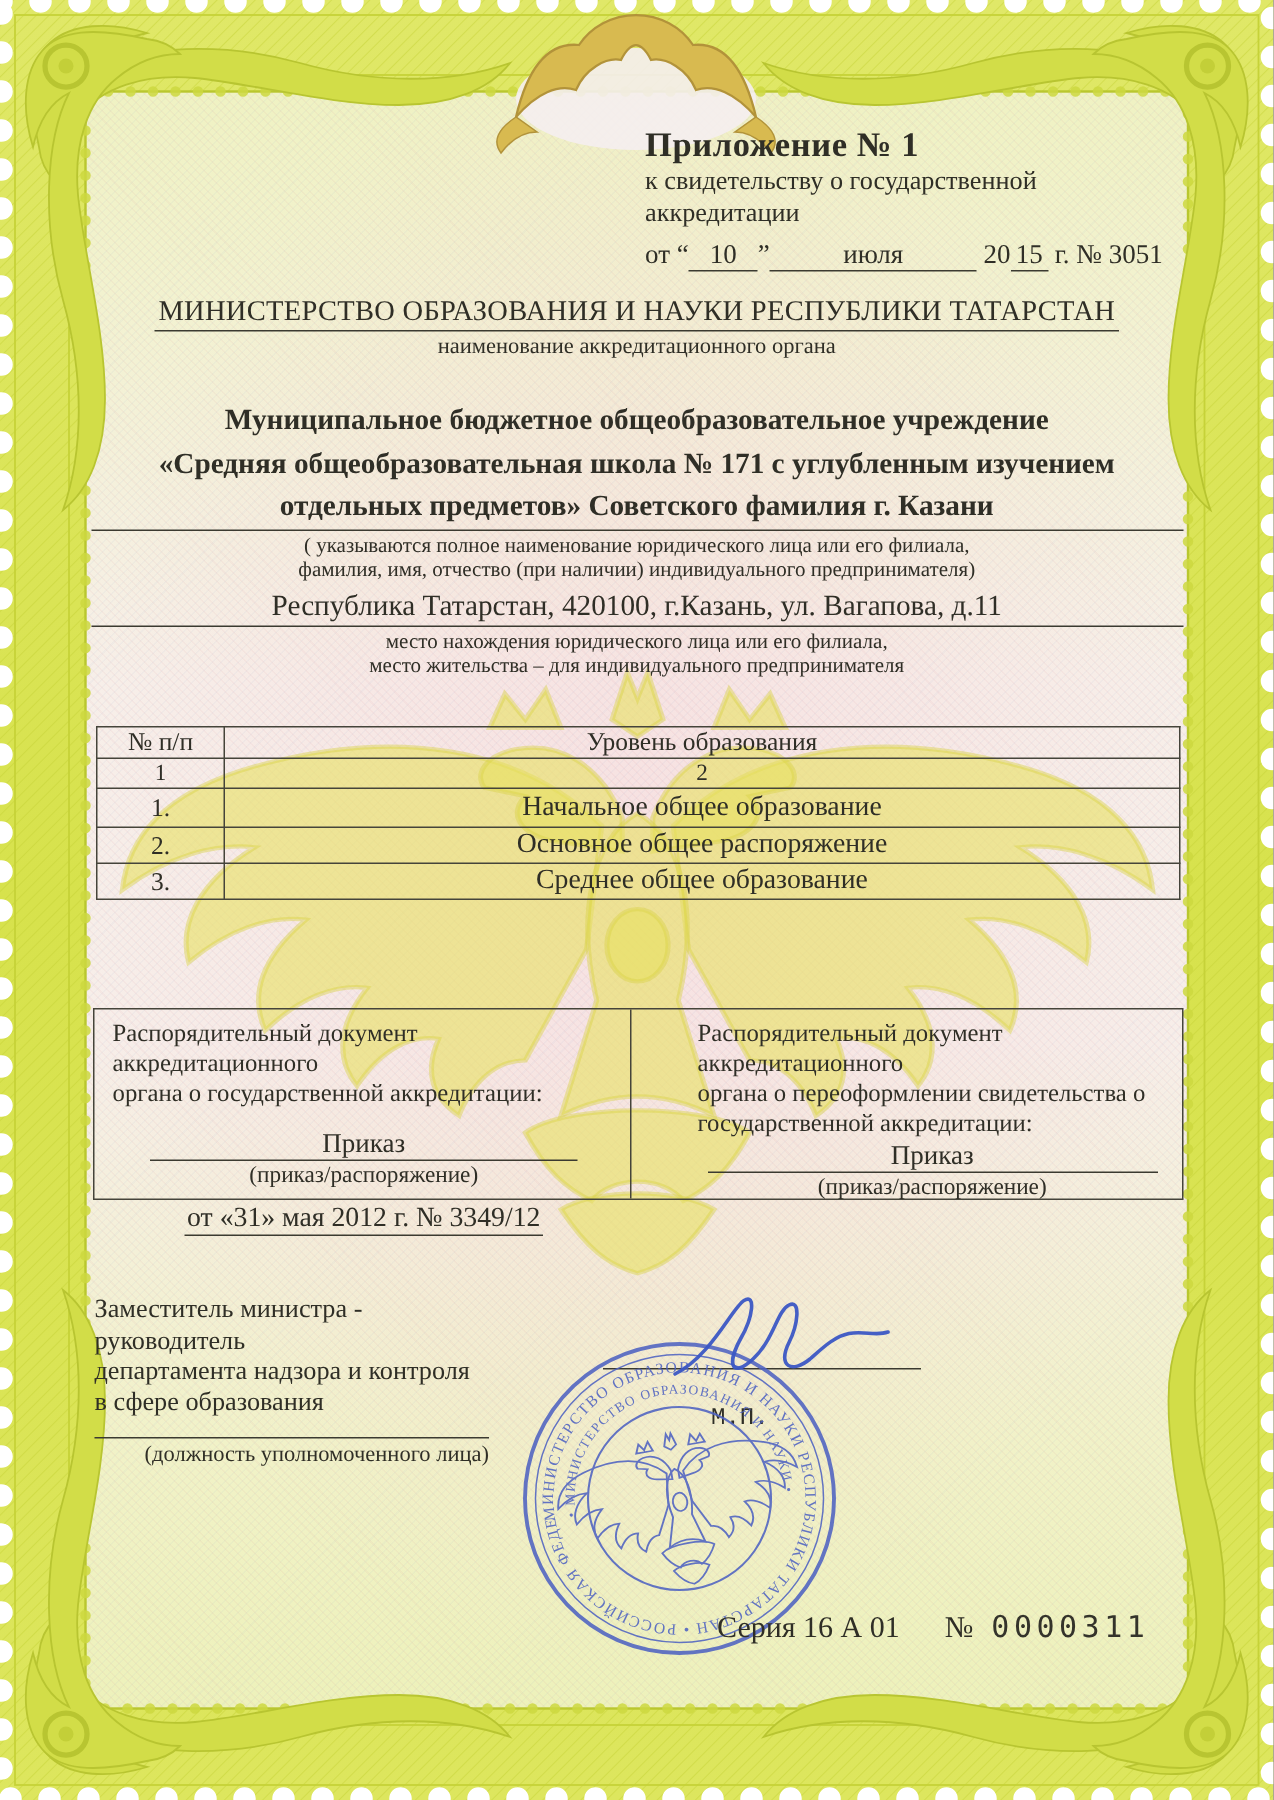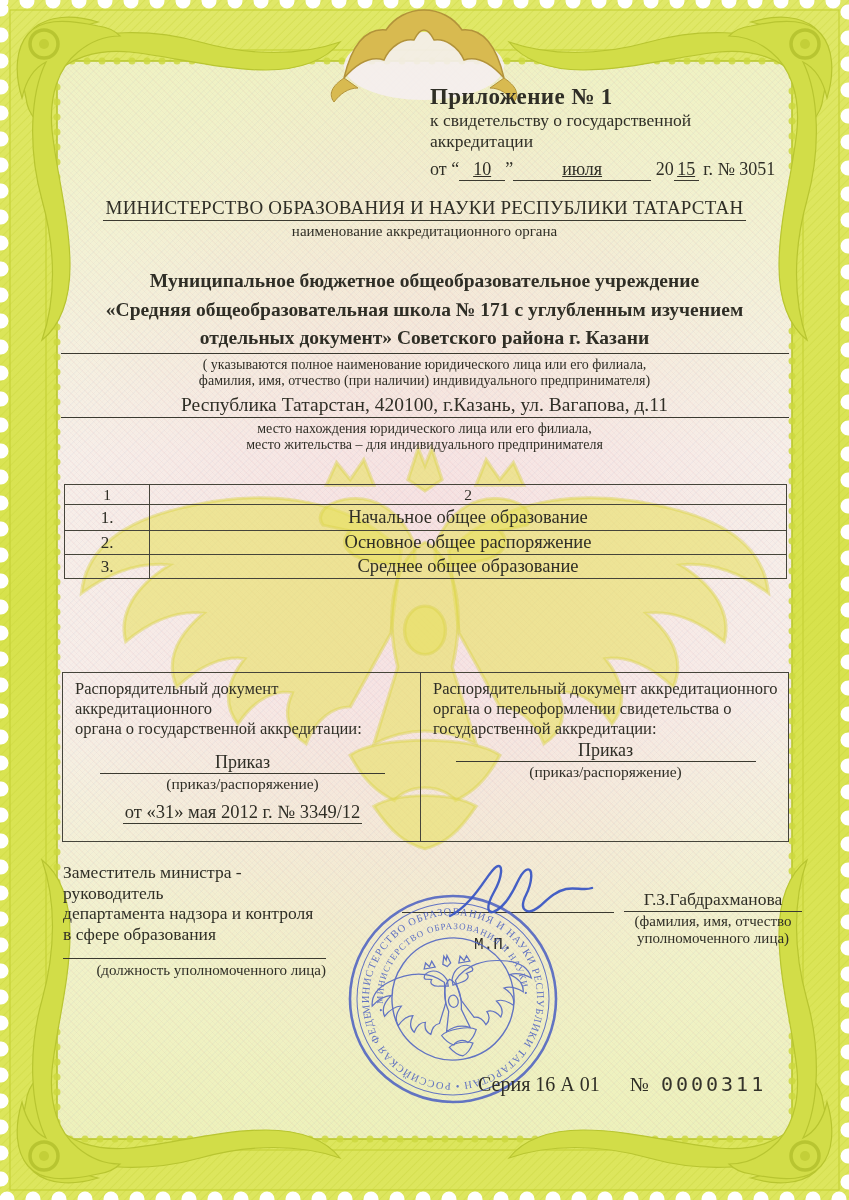--- a/index.html
+++ b/index.html
@@ -15,21 +15,21 @@
   .frame{position:absolute;left:0;top:0;pointer-events:none;}
   .abs{position:absolute;}
   .u{border-bottom:1.4px solid #3b3a30;}
   .center{text-align:center;}
 
   
   .hdr{left:430px;top:84px;width:345px;}
   .hdr .t{font-size:23px;font-weight:bold;letter-spacing:.4px;}
   .hdr .s{font-size:17.5px;line-height:21px;}
   .hdr .d{margin-top:7px;font-size:18px;white-space:nowrap;}
-  .hdr .d .seg{display:inline-block;text-align:center;text-decoration:underline;}
+  .hdr .d .seg{display:inline-block;text-align:center;}
 
   
   .auth{left:57px;top:197px;width:735px;}
   .auth .n{display:inline-block;font-size:19px;letter-spacing:.2px;border-bottom:1.5px solid #3b3a30;padding:0 3px 1px;}
   .auth .c{font-size:15px;margin-top:2px;}
 
   
   .org{left:57px;top:267px;width:735px;}
   .org .l{font-size:19.5px;font-weight:bold;line-height:28.5px;}
   .rule{height:0;border-top:1.6px solid #3b3a30;}
@@ -44,21 +44,21 @@
   
   table.edu{position:absolute;left:64px;top:484px;width:723px;border-collapse:collapse;table-layout:fixed;}
   table.edu td{border:1.5px solid #45443a;text-align:center;padding:0;vertical-align:middle;}
   table.edu .title{font-weight:bold;font-size:17px;height:19px;}
   table.edu .hd{font-size:17px;height:19px;}
   table.edu .ix{font-size:15.5px;height:19px;}
   table.edu .num{font-size:17px;height:25px;}
   table.edu .lvl{font-size:18.5px;}
 
   
-  .orders{left:62px;top:672px;width:727px;height:170px;border:1.6px solid #45443a;display:flex;box-sizing:border-box;}
+  .orders{left:62px;top:672px;width:727px;height:128px;border:1.6px solid #45443a;display:flex;box-sizing:border-box;gap:32px;}
   .obox{box-sizing:border-box;padding:6px 10px 0 12px;}
   .obox.l{width:358px;border-right:1.6px solid #45443a;}
   .obox.r{flex:1;}
   .obox .lab{font-size:16.5px;line-height:20px;}
   .obox .doc{width:285px;margin:0 auto;text-align:center;font-size:18px;border-bottom:1.4px solid #3b3a30;}
   .obox.l .doc{margin-top:13px;}
   .obox.r .doc{margin-top:1px;width:300px;}
   .obox .dcap{text-align:center;font-size:15.5px;line-height:19px;}
   .obox .odate{text-align:center;margin-top:9px;font-size:18.5px;}
   .obox .odate span{border-bottom:1.4px solid #3b3a30;padding:0 2px 1px;}
@@ -157,41 +157,45 @@
   </div>
 
   <div class="abs auth center">
     <div><span class="n">МИНИСТЕРСТВО ОБРАЗОВАНИЯ И НАУКИ РЕСПУБЛИКИ ТАТАРСТАН</span></div>
     <div class="c">наименование аккредитационного органа</div>
   </div>
 
   <div class="abs org center">
     <div class="l">Муниципальное бюджетное общеобразовательное учреждение</div>
     <div class="l">«Средняя общеобразовательная школа № 171 с углубленным изучением</div>
-    <div class="l">отдельных документ»  Советского  района г. Казани</div>
+    <div class="l">отдельных предметов»  Советского  фамилия г. Казани</div>
   </div>
   <div class="abs rule org-rule"></div>
   <div class="abs org-cap center">
     <div>( указываются полное наименование юридического лица или его филиала,</div>
     <div>фамилия, имя, отчество (при наличии) индивидуального предпринимателя)</div>
   </div>
 
   <div class="abs addr-v center">Республика Татарстан, 420100, г.Казань, ул. Вагапова, д.11</div>
   <div class="abs rule addr-rule"></div>
   <div class="abs addr-cap center">
     <div>место нахождения юридического лица или его филиала,</div>
     <div>место жительства – для индивидуального предпринимателя</div>
   </div>
 
   <table class="edu">
     <colgroup>
         <col style="width:85px">
         <col>
       </colgroup>
     <tbody>
+    <tr>
+      <td class="hd">№ п/п</td>
+      <td class="hd">Уровень образования</td>
+    </tr>
     <tr>
       <td class="ix">1</td>
       <td class="ix">2</td>
     </tr>
     <tr>
       <td class="num">1.</td>
       <td class="lvl">Начальное общее образование</td>
     </tr>
     <tr>
       <td class="num" style="height:23px">2.</td>
@@ -225,27 +229,20 @@
     <div>Заместитель министра - руководитель</div>
     <div>департамента надзора и контроля</div>
     <div class="l3">в сфере образования</div>
     <div class="cap">(должность уполномоченного лица)</div>
   </div>
 
   <div class="abs sigc">
     <div class="line"></div>
   </div>
 
-  <div class="abs namec">
-    <div class="nm">Г.З.Габдрахманова</div>
-    <div class="cap">
-      <div>(фамилия, имя, отчество</div>
-      <div>уполномоченного лица)</div>
-    </div>
-  </div>
 
   <div class="abs mp">М.П.</div>
 
   <svg class="abs stamp" width="230" height="230" viewBox="0 0 230 230">
     <defs>
       <path id="arcO" d="M115,115 m-84,0 a84,84 0 1,1 168,0 a84,84 0 1,1 -168,0"></path>
       <path id="arcI" d="M115,115 m-70,0 a70,70 0 1,1 140,0 a70,70 0 1,1 -140,0"></path>
     </defs>
     <g fill="none" stroke="#4f63c2">
       <circle cx="115" cy="115" r="103" stroke-width="2.6"></circle>

